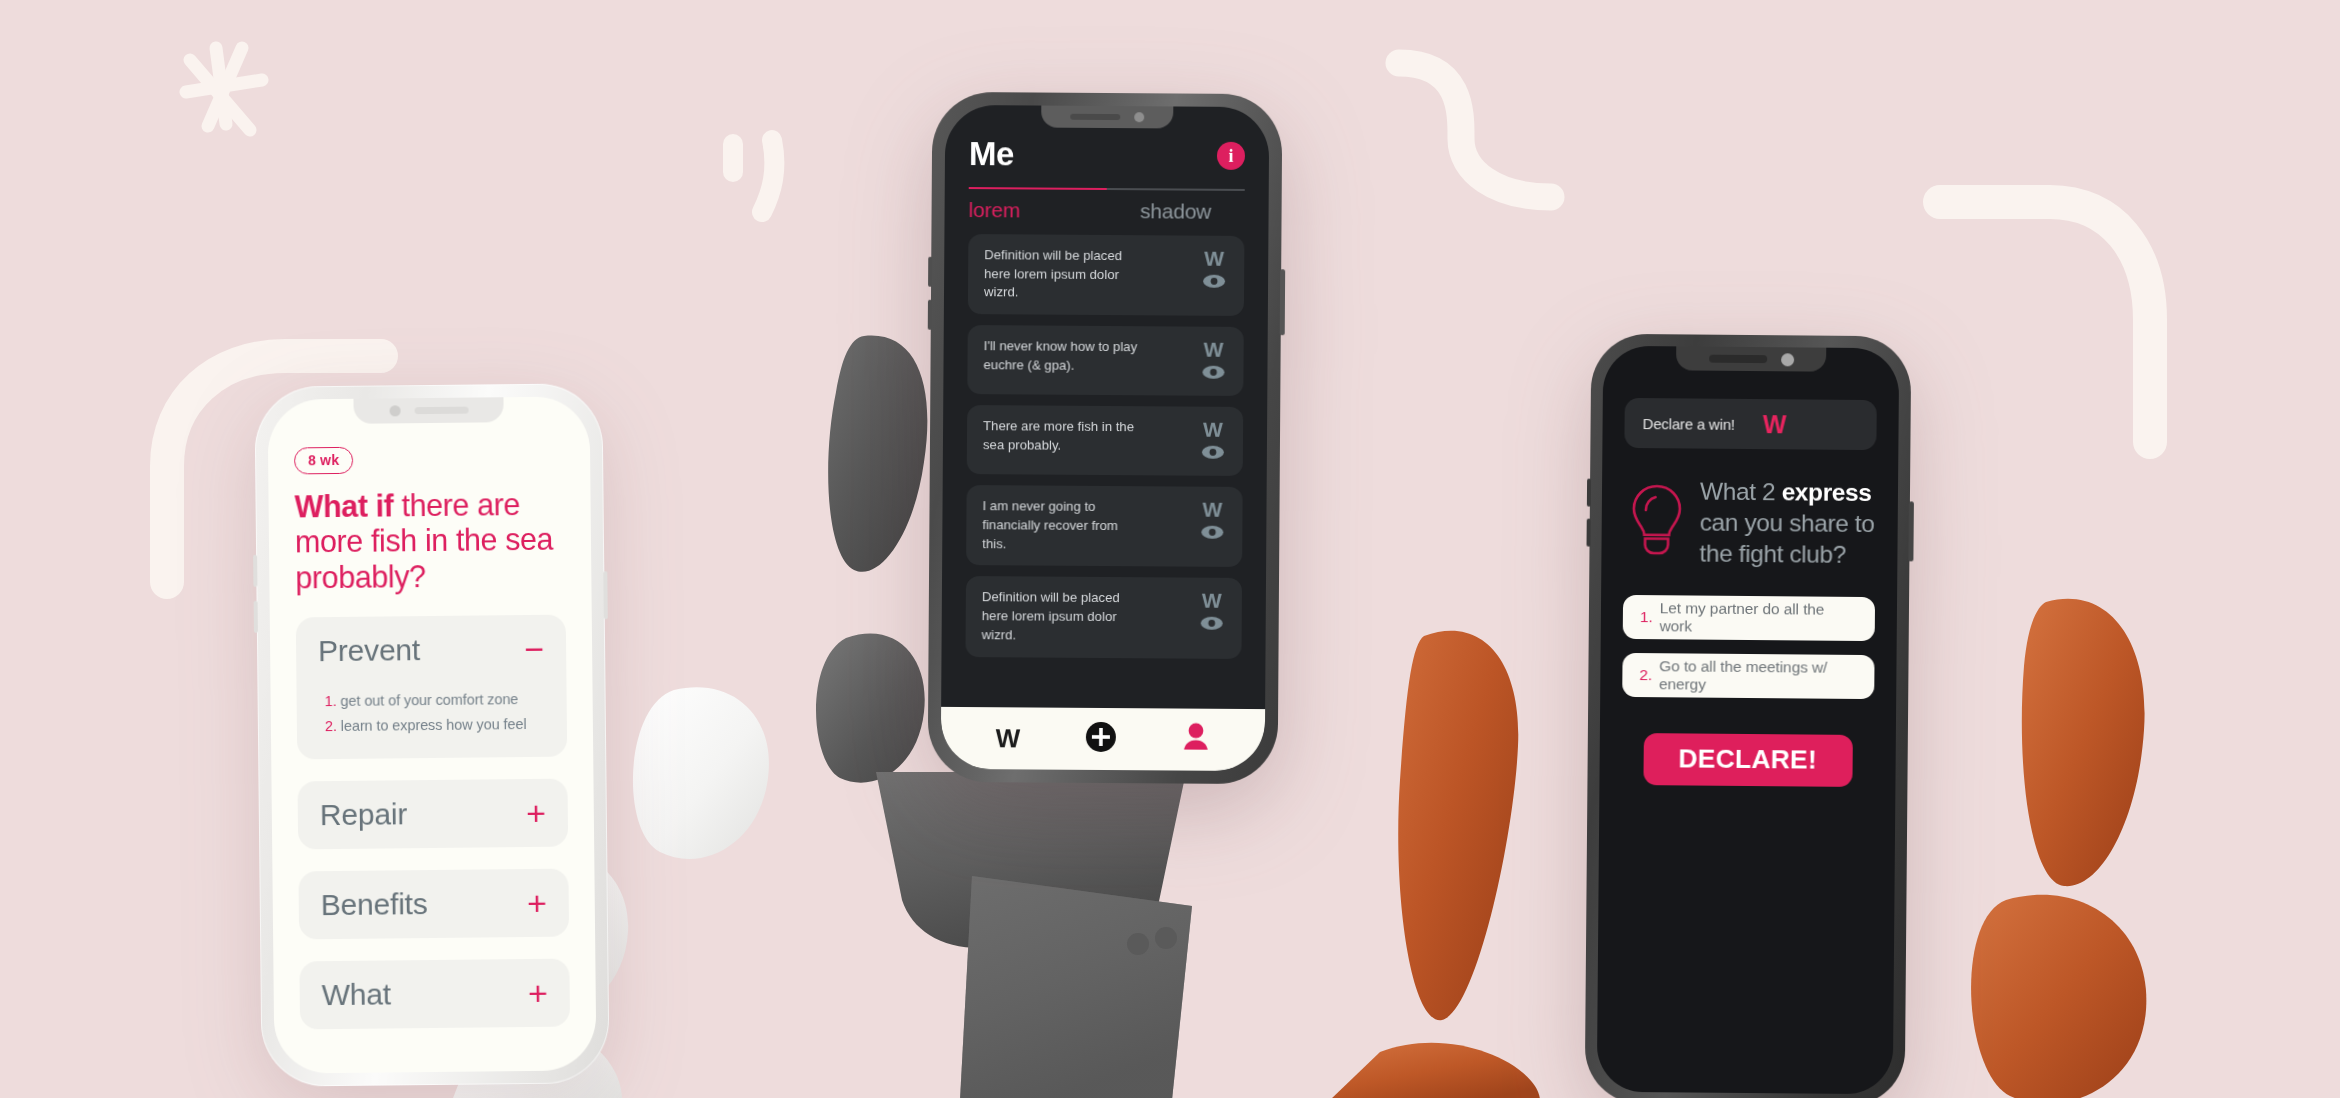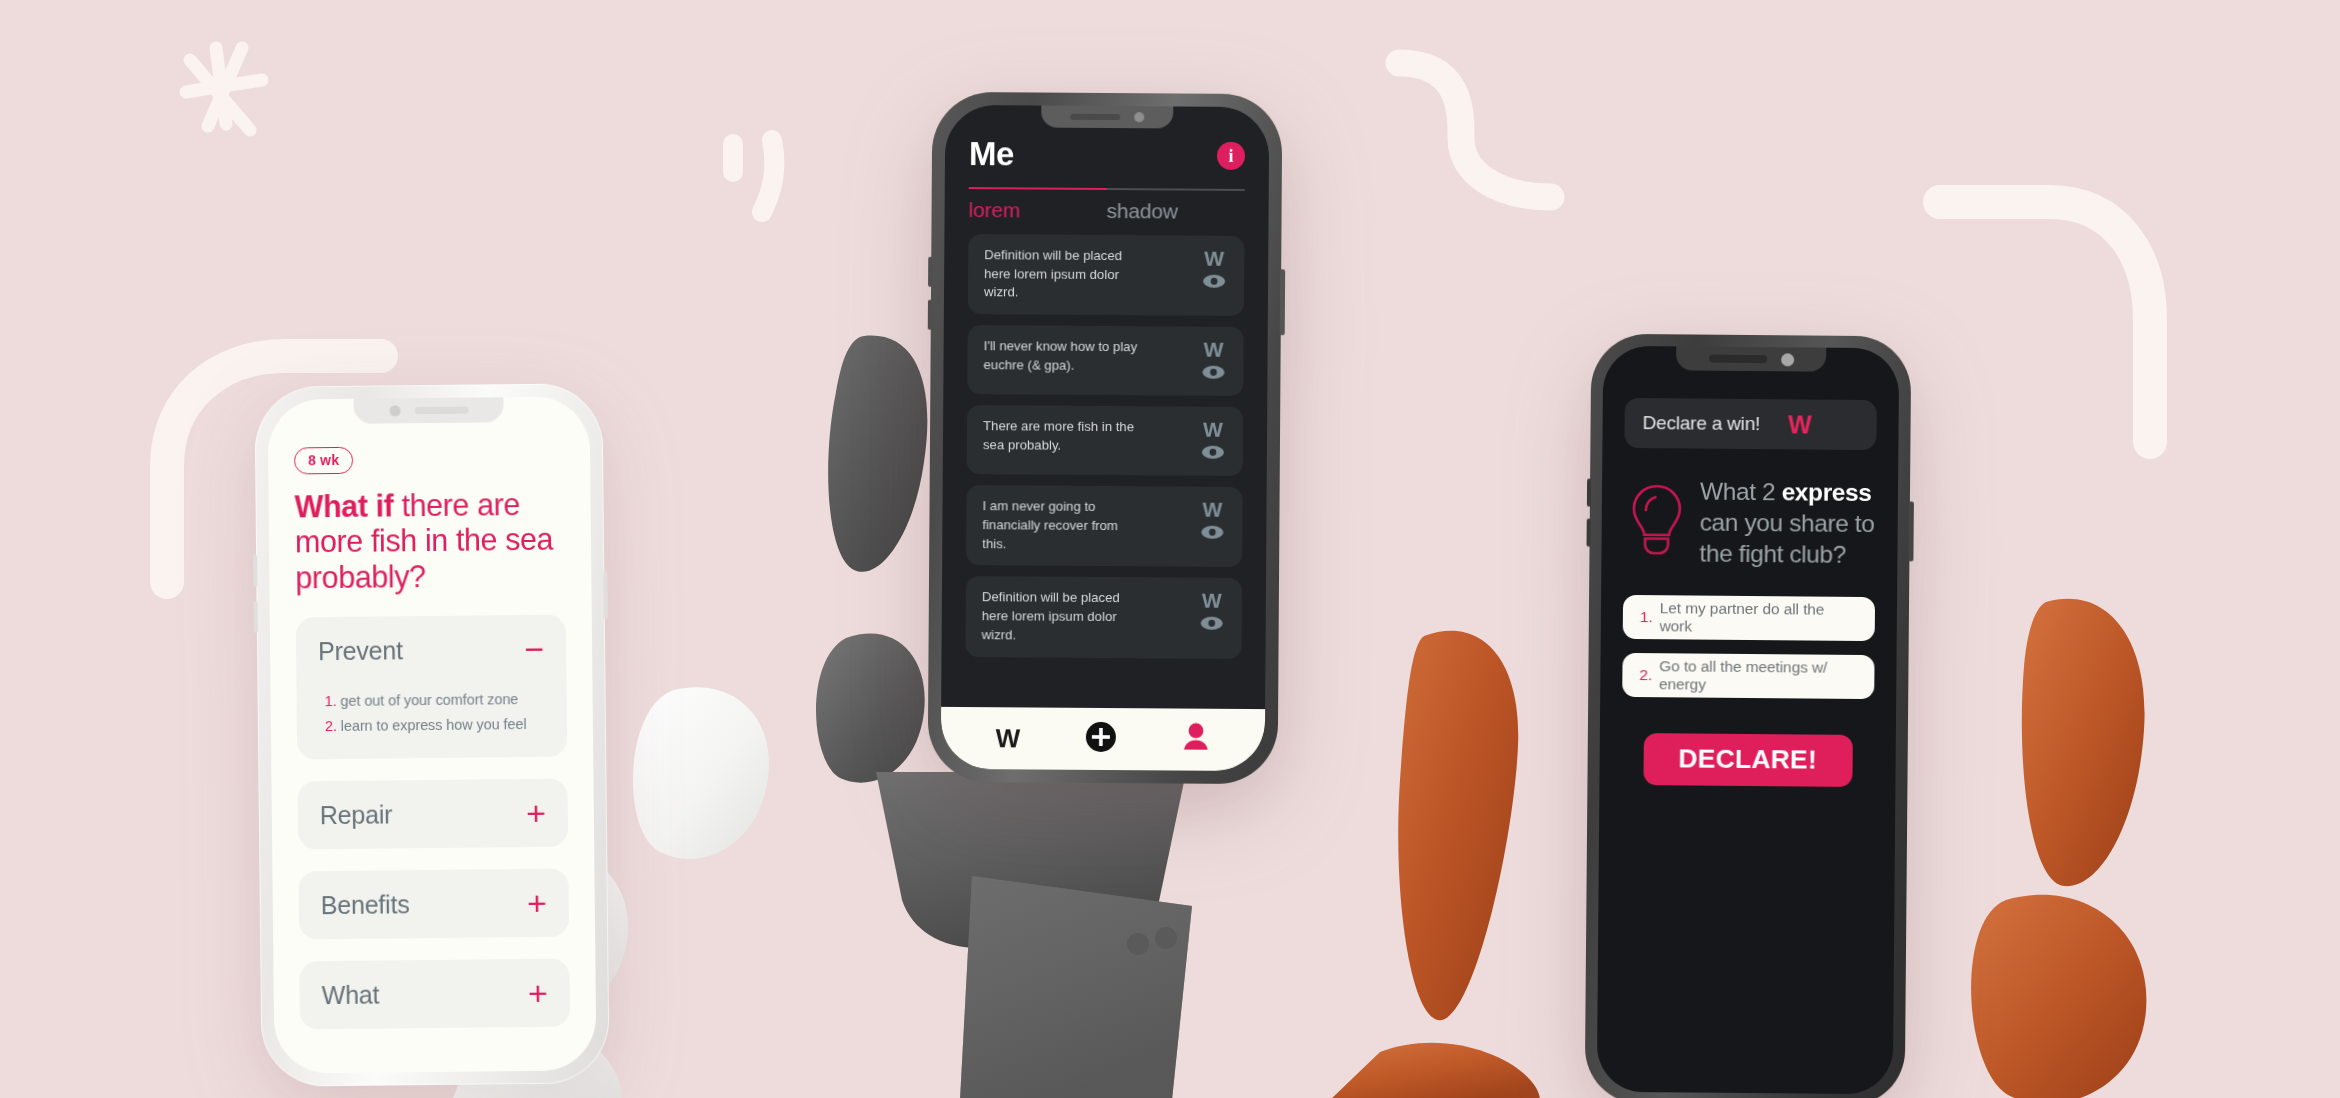--- a/index.html
+++ b/index.html
@@ -82,21 +82,21 @@
     margin-top: 22px;
     background: #f2f2ee;
     border-radius: 18px;
     overflow: hidden;
   }
   .acc + .acc { margin-top: 22px; }
   .acc-head {
     display: flex; align-items: center; justify-content: space-between;
     padding: 17px 22px 17px 22px;
   }
-  .acc-title { font-size: 25px; color: #67737a; letter-spacing: -.2px; }
+  .acc-title { font-size: 30px; color: #67737a; letter-spacing: -.2px; }
   .acc-sign { color: #dd1f5f; font-size: 34px; line-height: 1; font-weight: 400; }
   .acc-body { padding: 4px 22px 20px 28px; }
   .acc-item { font-size: 14.5px; color: #75818a; padding: 4px 0 5px; letter-spacing: -.1px; }
   .acc-item .num { color: #dd1f5f; }
 
   
   #phone-center {
     left: 930px; top: 93px; width: 350px; height: 690px;
     transform: rotate(0.4deg);
     filter: drop-shadow(0 26px 42px rgba(110,75,80,0.26));
@@ -127,21 +127,21 @@
     font-size: 18px; font-weight: 700; font-family: "Liberation Serif", serif;
   }
   .cp-tabs { display: flex; margin-top: 14px; }
   .cp-tab {
     flex: 1; text-align: left; padding-top: 9px;
     font-size: 21px; letter-spacing: -.2px;
     border-top: 2px solid #4a4d51;
     color: #8d969c;
   }
   .cp-tab.active { color: #dd1f5f; border-top-color: #dd1f5f; }
-  .cp-tab.right { text-align: left; }
+  .cp-tab.right { text-align: center; }
   .cp-list { flex: 1; overflow: hidden; padding: 12px 24px 0 24px; }
   .cp-card {
     background: #2b2e31;
     border-radius: 13px;
     display: flex; align-items: stretch; justify-content: space-between;
     padding: 12px 14px 12px 16px;
     margin-bottom: 11px;
   }
   .cp-card-text { font-size: 13.2px; line-height: 1.42; color: #d6d9dc; max-width: 160px; }
   .cp-card-actions { display: flex; flex-direction: column; align-items: center; gap: 5px; padding-right: 4px; }
@@ -179,21 +179,21 @@
   #phone-right .notch .speaker { width: 58px; height: 8px; background: #2b2b2b; }
   #phone-right .notch .cam { width: 13px; height: 13px; background: #a8a8a8; }
   .rp-inner { padding: 52px 22px 0 22px; }
   .declare-bar {
     background: #2a2c2f;
     border-radius: 14px;
     height: 50px;
     display: flex; align-items: center; gap: 28px;
     padding: 0 18px;
   }
-  .declare-bar .lbl { color: #e6e6e6; font-size: 19px; letter-spacing: -.2px; }
+  .declare-bar .lbl { color: #e6e6e6; font-size: 15px; letter-spacing: -.2px; }
   .declare-bar .w { color: #e8245f; font-size: 25px; font-weight: 700; line-height: 1; }
   .insight-row { display: flex; align-items: flex-start; gap: 14px; margin-top: 28px; padding-left: 4px; }
   .bulb { flex: none; margin-top: 6px; }
   .insight-q { font-size: 24.5px; line-height: 1.26; color: #9aa3a8; letter-spacing: -.4px; }
   .insight-q b { color: #ffffff; font-weight: 700; }
   .rp-item {
     background: #fbfaf4;
     border-radius: 13px;
     height: 44px;
     display: flex; align-items: center;

